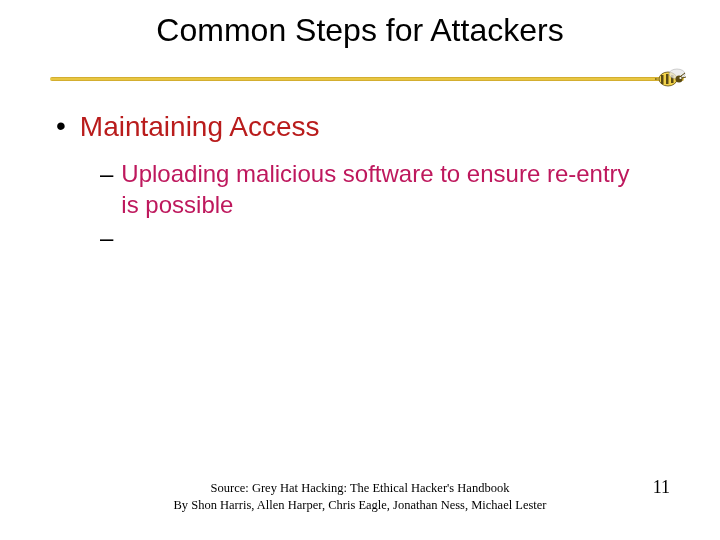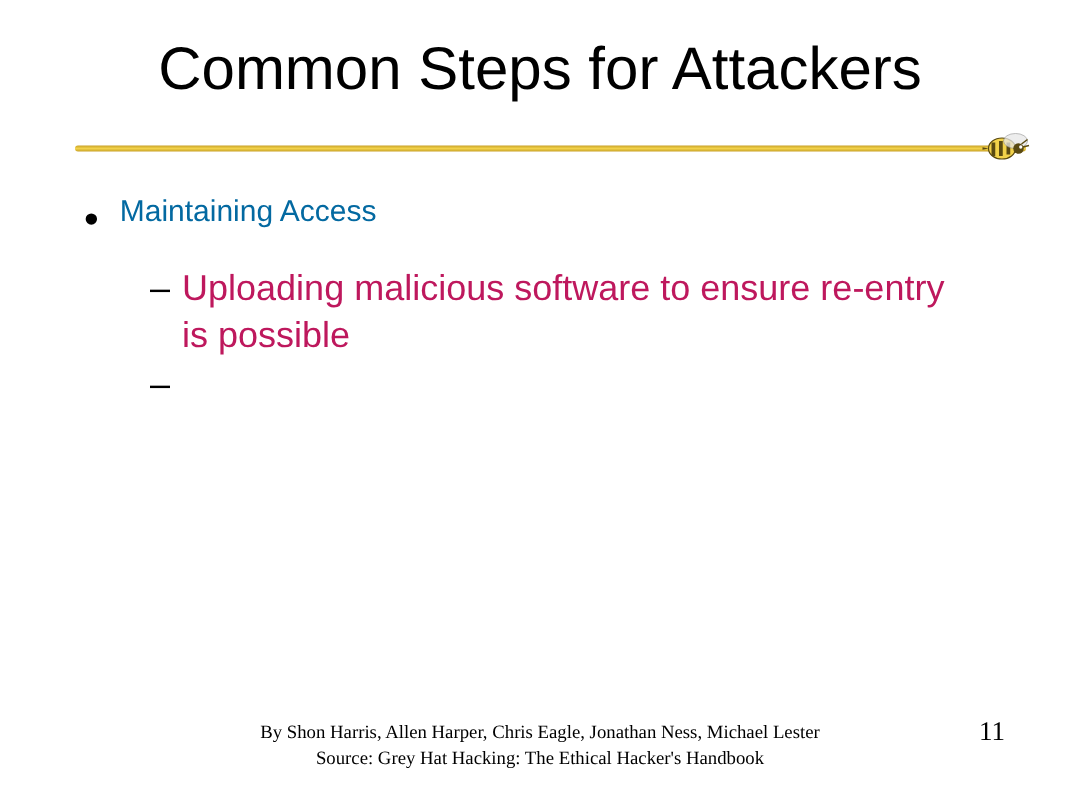--- a/index.html
+++ b/index.html
@@ -9,24 +9,24 @@
     }
     body {
       width: 720px;
       height: 540px;
       background: #ffffff;
       font-family: Arial, Helvetica, sans-serif;
       position: relative;
       overflow: hidden;
     }
     .slide-title {
-      font-size: 40px;
+      font-size: 32px;
       font-weight: normal;
       text-align: center;
-      padding-top: 24px;
+      padding-top: 12px;
       color: #000;
       font-family: Arial, Helvetica, sans-serif;
     }
     .divider-wrap {
       position: relative;
       margin-top: 18px;
       height: 24px;
     }
     .divider-line {
       position: absolute;
@@ -52,22 +52,22 @@
       align-items: flex-start;
       margin-bottom: 14px;
     }
     .level1 .bullet {
       font-size: 28px;
       line-height: 1.2;
       margin-right: 14px;
       color: #000;
     }
     .level1 .text {
-      font-size: 20px;
-      color: #0369a1;
+      font-size: 28px;
+      color: #b91c1c;
       line-height: 1.25;
     }
     .level2-group {
       padding-left: 44px;
     }
     .level2 {
       display: flex;
       align-items: flex-start;
       margin-bottom: 2px;
     }
@@ -138,17 +138,17 @@
       <span class="dash">–</span>
       <span class="text">Uploading malicious software to ensure re-entry is possible</span>
     </div>
     <div class="level2">
       <span class="dash">–</span>
     </div>
   </div>
 </div>
 
 <div class="footer">
+  <div class="source-line">Source: Grey Hat Hacking: The Ethical Hacker's Handbook</div>
   <div class="source-line">By Shon Harris, Allen Harper, Chris Eagle, Jonathan Ness, Michael Lester</div>
-  <div class="source-line">Source: Grey Hat Hacking: The Ethical Hacker's Handbook</div>
 </div>
 
 <div class="page-number">11</div>
 
 </body></html>

